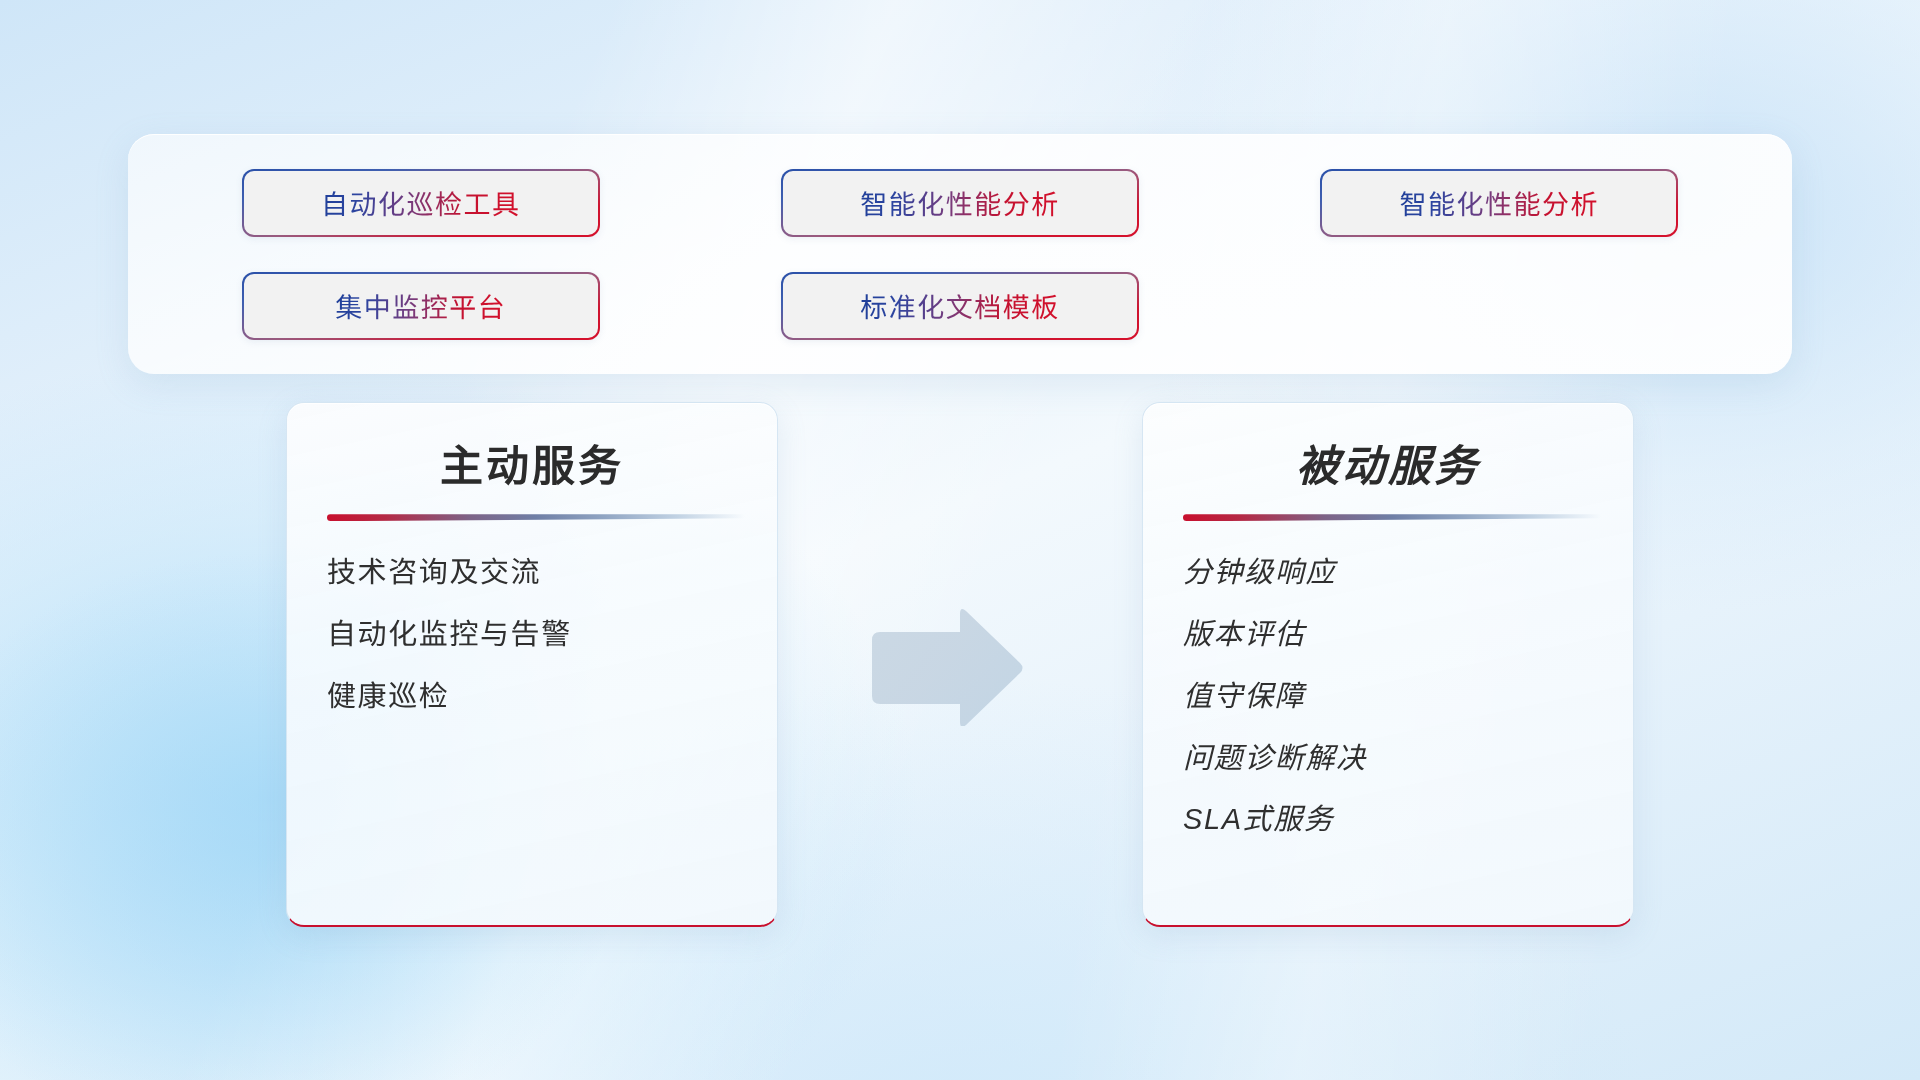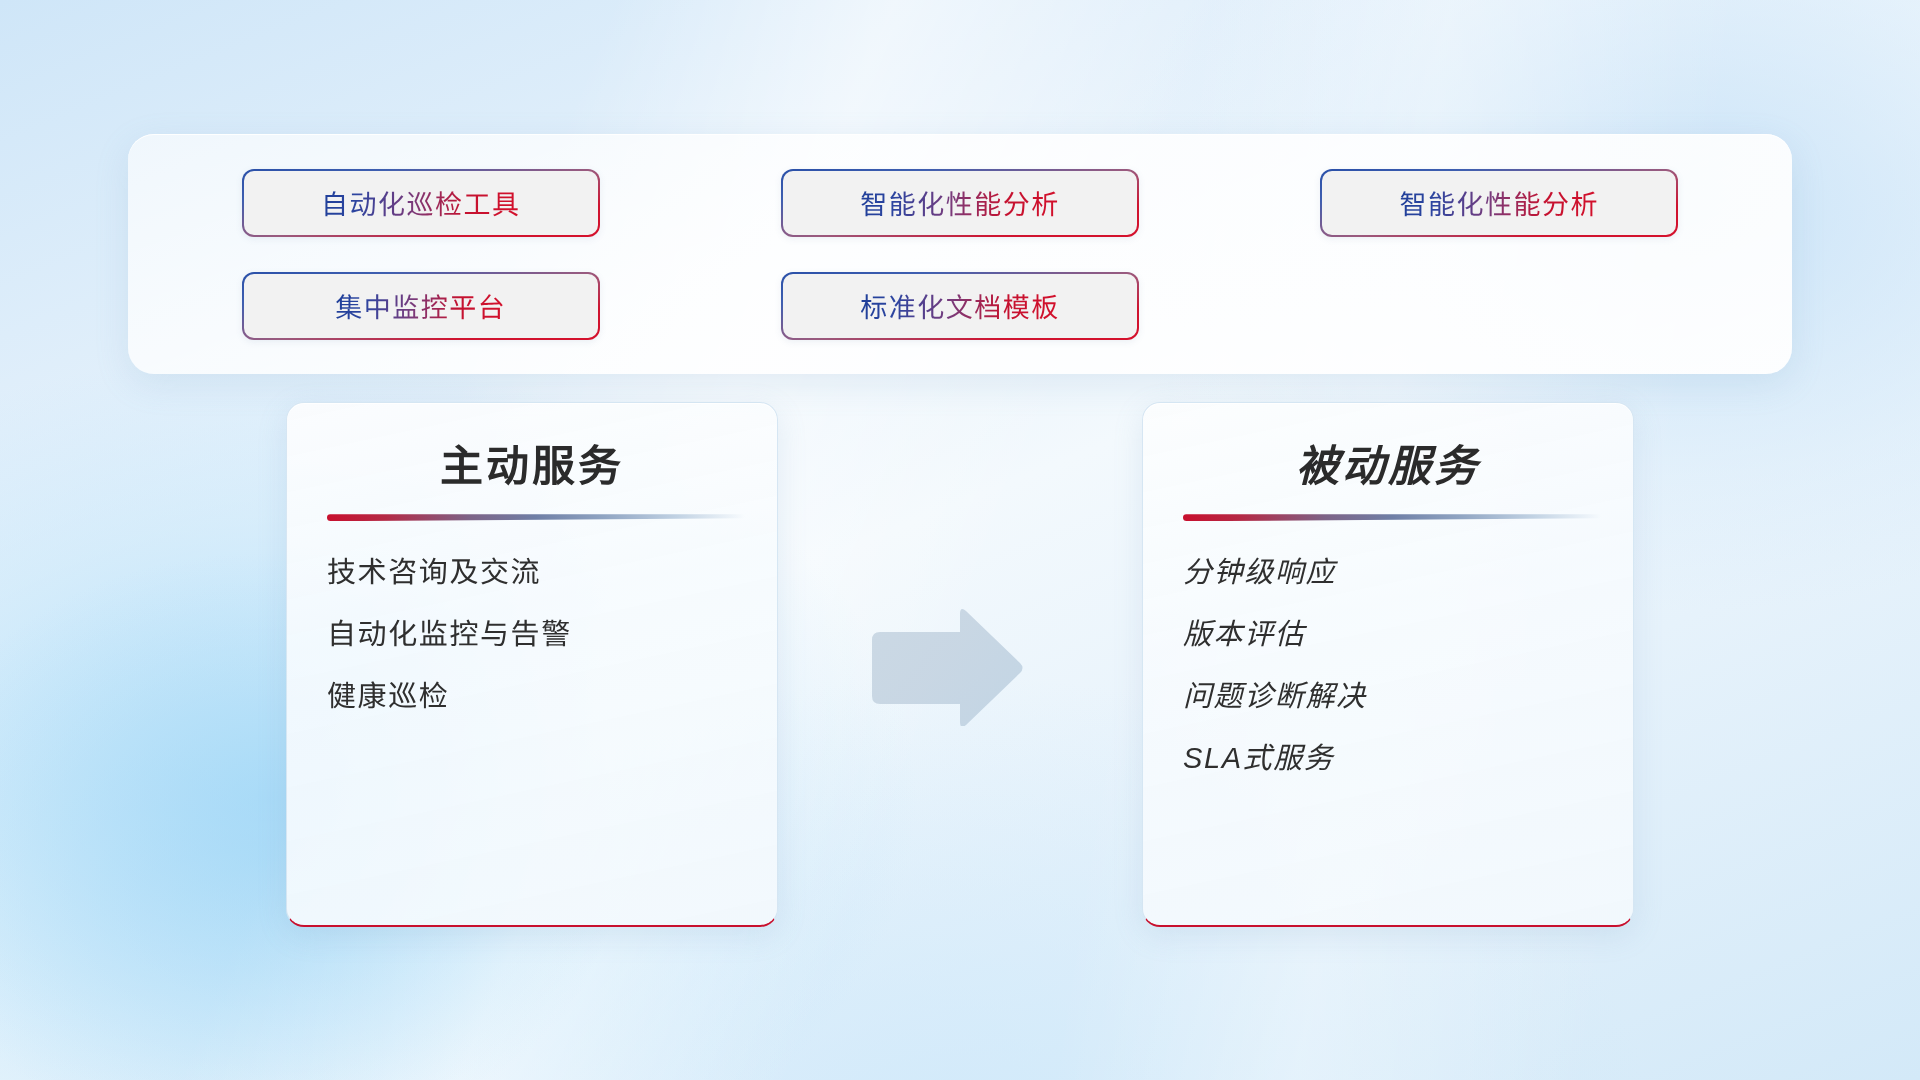--- a/index.html
+++ b/index.html
@@ -210,18 +210,19 @@
       <path d="M6 34 q0 -8 8 -8 h80 v-18 q0 -8 6 -3 l54 52 q5 5 0 10 l-54 52 q-6 5 -6 -3 v-18 h-80 q-8 0 -8 -8 z" fill="url(#arrowGrad)"></path>
     </svg>
   </div>
 
   <section class="service-card" id="card-passive">
     <h2 class="card-title">被动服务</h2>
     <div class="card-rule"></div>
     <ul class="card-list">
       <li>分钟级响应</li>
       <li>版本评估</li>
+      <li>值守保障</li>
       <li>问题诊断解决</li>
       <li>SLA式服务</li>
     </ul>
   </section>
 
 </div>
 
 </body></html>

